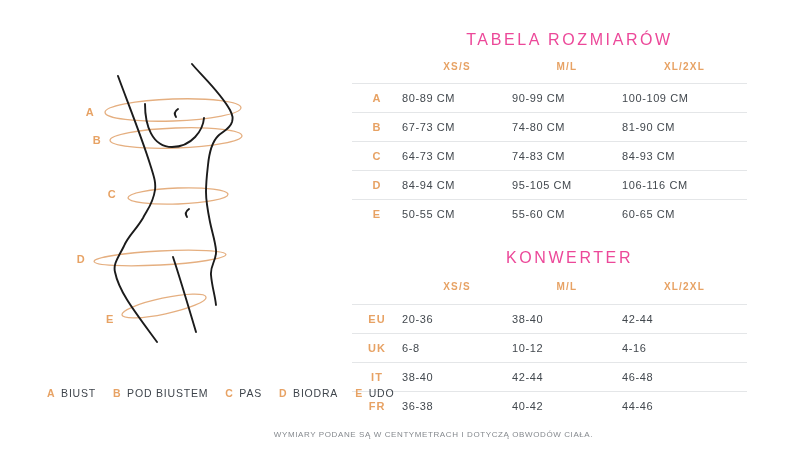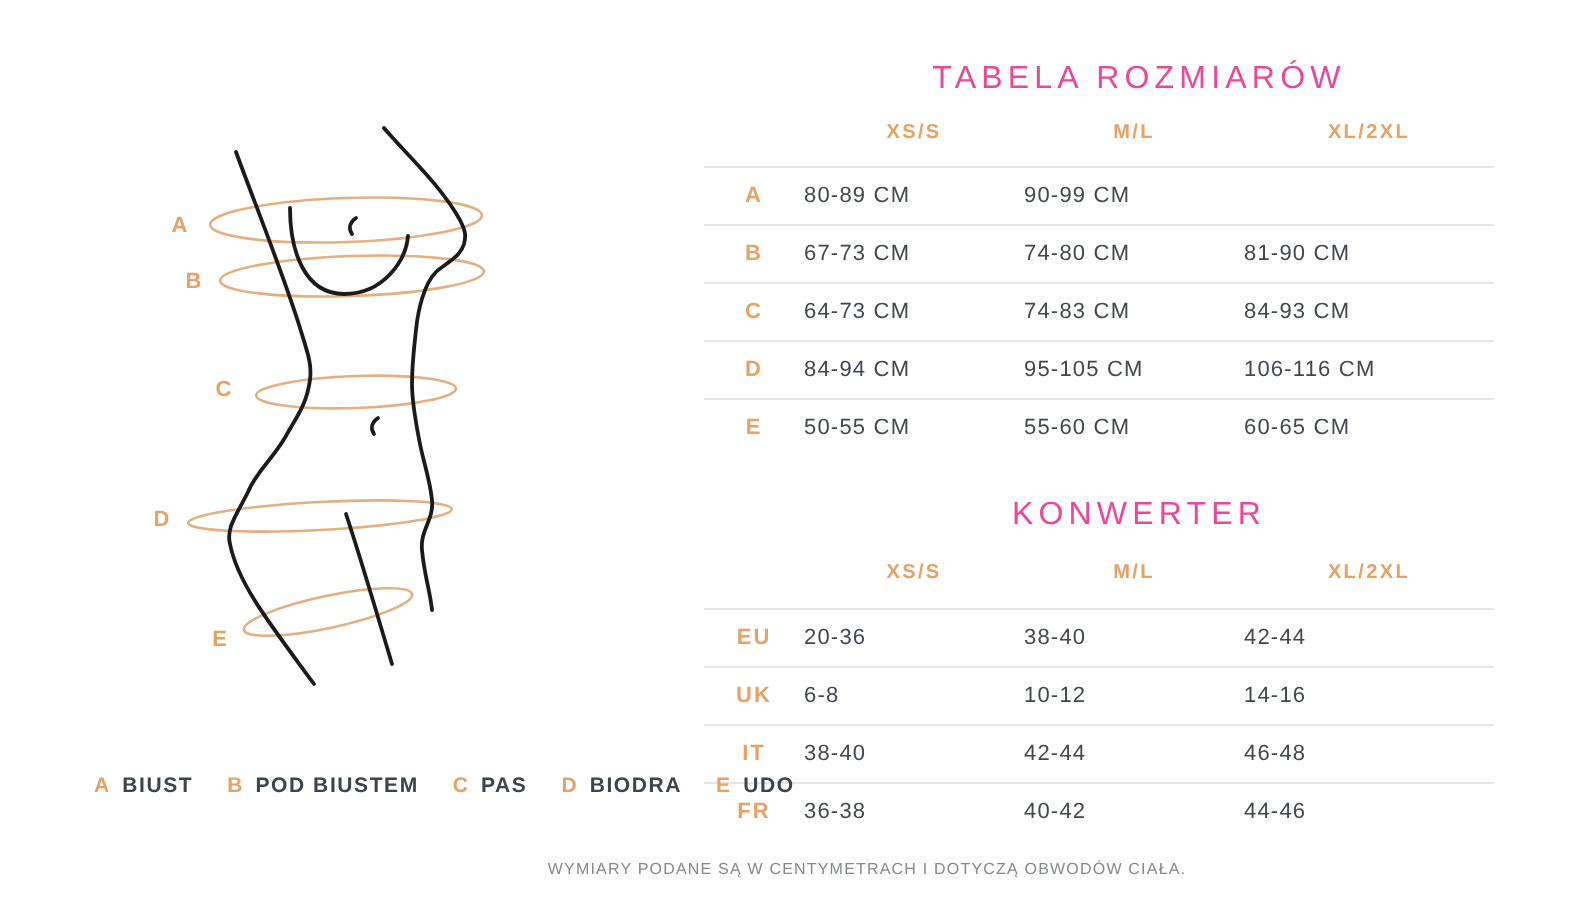--- a/index.html
+++ b/index.html
@@ -45,21 +45,21 @@
     text-align:left;font-size:11px;font-weight:400;color:#42484E;
     letter-spacing:.6px;white-space:nowrap;
   }
   
   .legend{
     position:absolute;left:47px;top:387px;display:flex;gap:17px;
     align-items:center;white-space:nowrap;
   }
   .legend-item{display:flex;gap:6px;align-items:center;}
   .legend-key{font-size:10.5px;font-weight:700;color:#E7A264;letter-spacing:.5px;}
-  .legend-text{font-size:10.5px;font-weight:700;color:#3E444B;letter-spacing:.8px;}
+  .legend-text{font-size:10.5px;font-weight:400;color:#3E444B;letter-spacing:.8px;}
   
   .footnote{
     position:absolute;left:0;top:430px;width:779px;text-align:center;
     font-size:8px;color:#85898E;letter-spacing:.6px;padding-left:44px;
   }
 </style>
 </head>
 <body>
 
 <div class="figure">
@@ -97,20 +97,21 @@
   <div class="tbl-head">
     <div class="col-h"></div>
     <div class="col-h">XS/S</div>
     <div class="col-h">M/L</div>
     <div class="col-h">XL/2XL</div>
   </div>
   <div class="tbl-row">
     <div class="row-label">A</div>
     <div class="cell">80-89 CM</div>
     <div class="cell">90-99 CM</div>
+    <div class="cell">100-109 CM</div>
   </div>
   <div class="tbl-row">
     <div class="row-label">B</div>
     <div class="cell">67-73 CM</div>
     <div class="cell">74-80 CM</div>
     <div class="cell">81-90 CM</div>
   </div>
   <div class="tbl-row">
     <div class="row-label">C</div>
     <div class="cell">64-73 CM</div>
@@ -142,21 +143,21 @@
   <div class="tbl-row">
     <div class="row-label">EU</div>
     <div class="cell">20-36</div>
     <div class="cell">38-40</div>
     <div class="cell">42-44</div>
   </div>
   <div class="tbl-row">
     <div class="row-label">UK</div>
     <div class="cell">6-8</div>
     <div class="cell">10-12</div>
-    <div class="cell">14-16</div>
+    <div class="cell">4-16</div>
   </div>
   <div class="tbl-row">
     <div class="row-label">IT</div>
     <div class="cell">38-40</div>
     <div class="cell">42-44</div>
     <div class="cell">46-48</div>
   </div>
   <div class="tbl-row">
     <div class="row-label">FR</div>
     <div class="cell">36-38</div>

